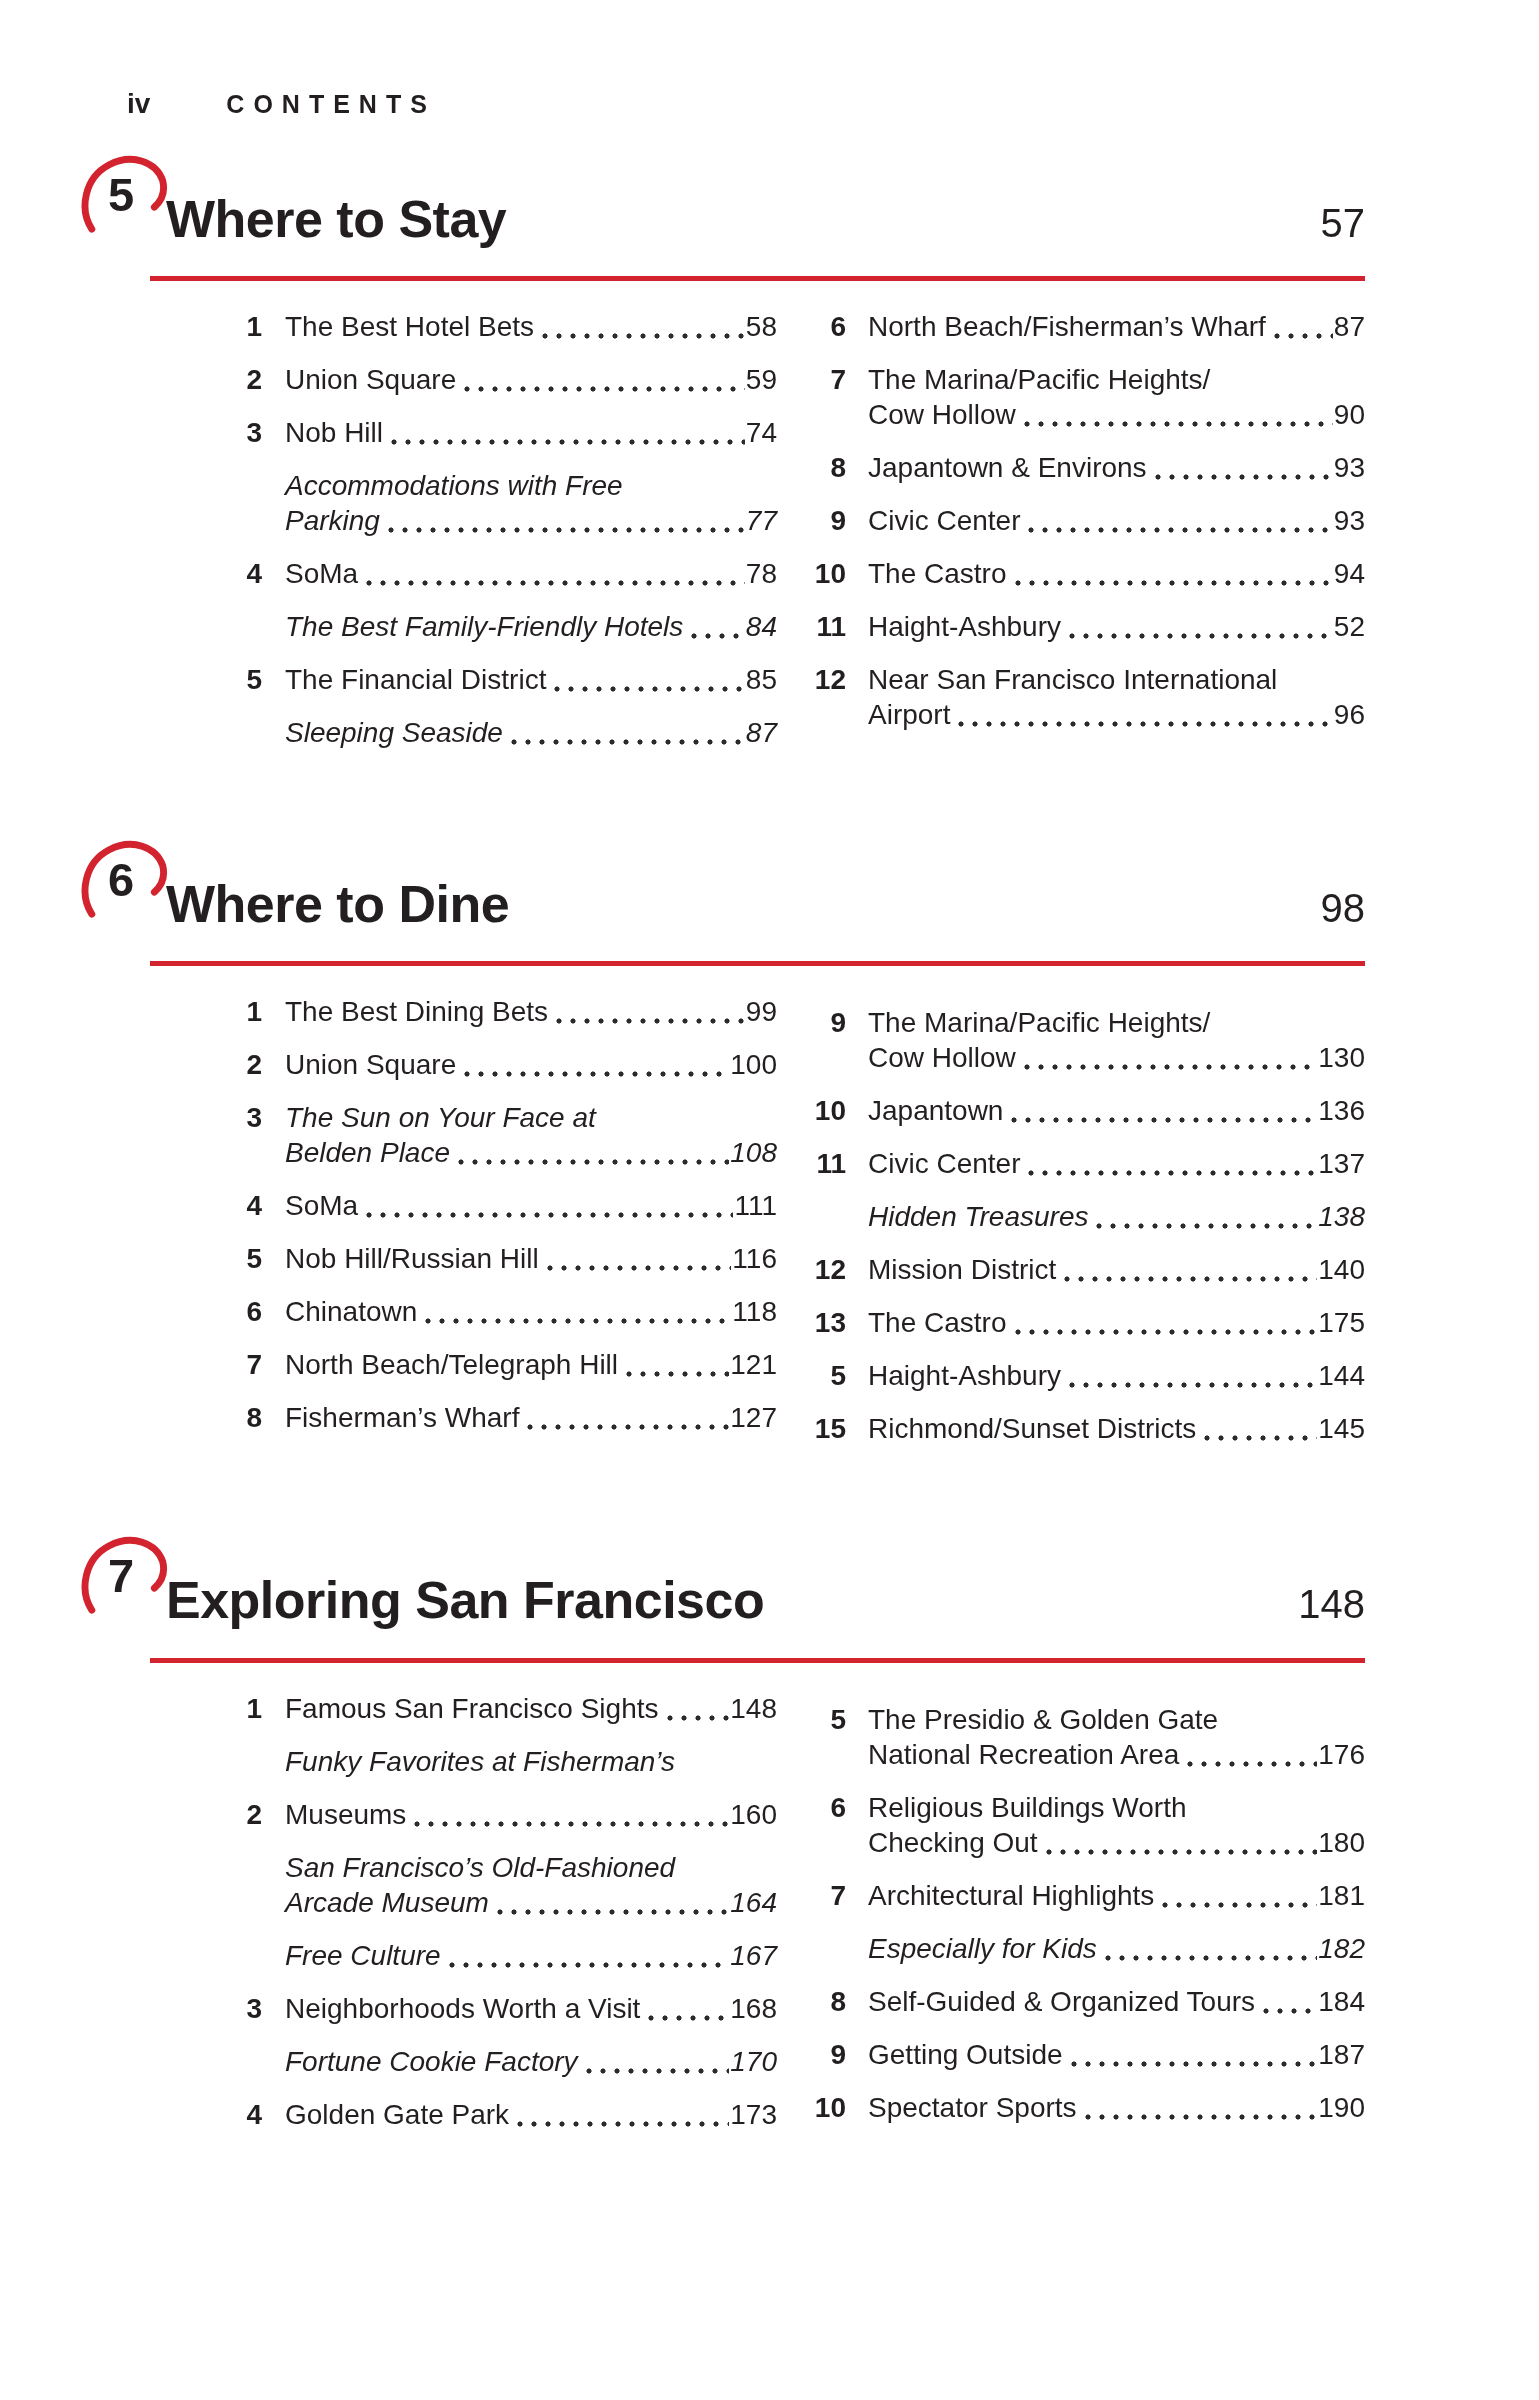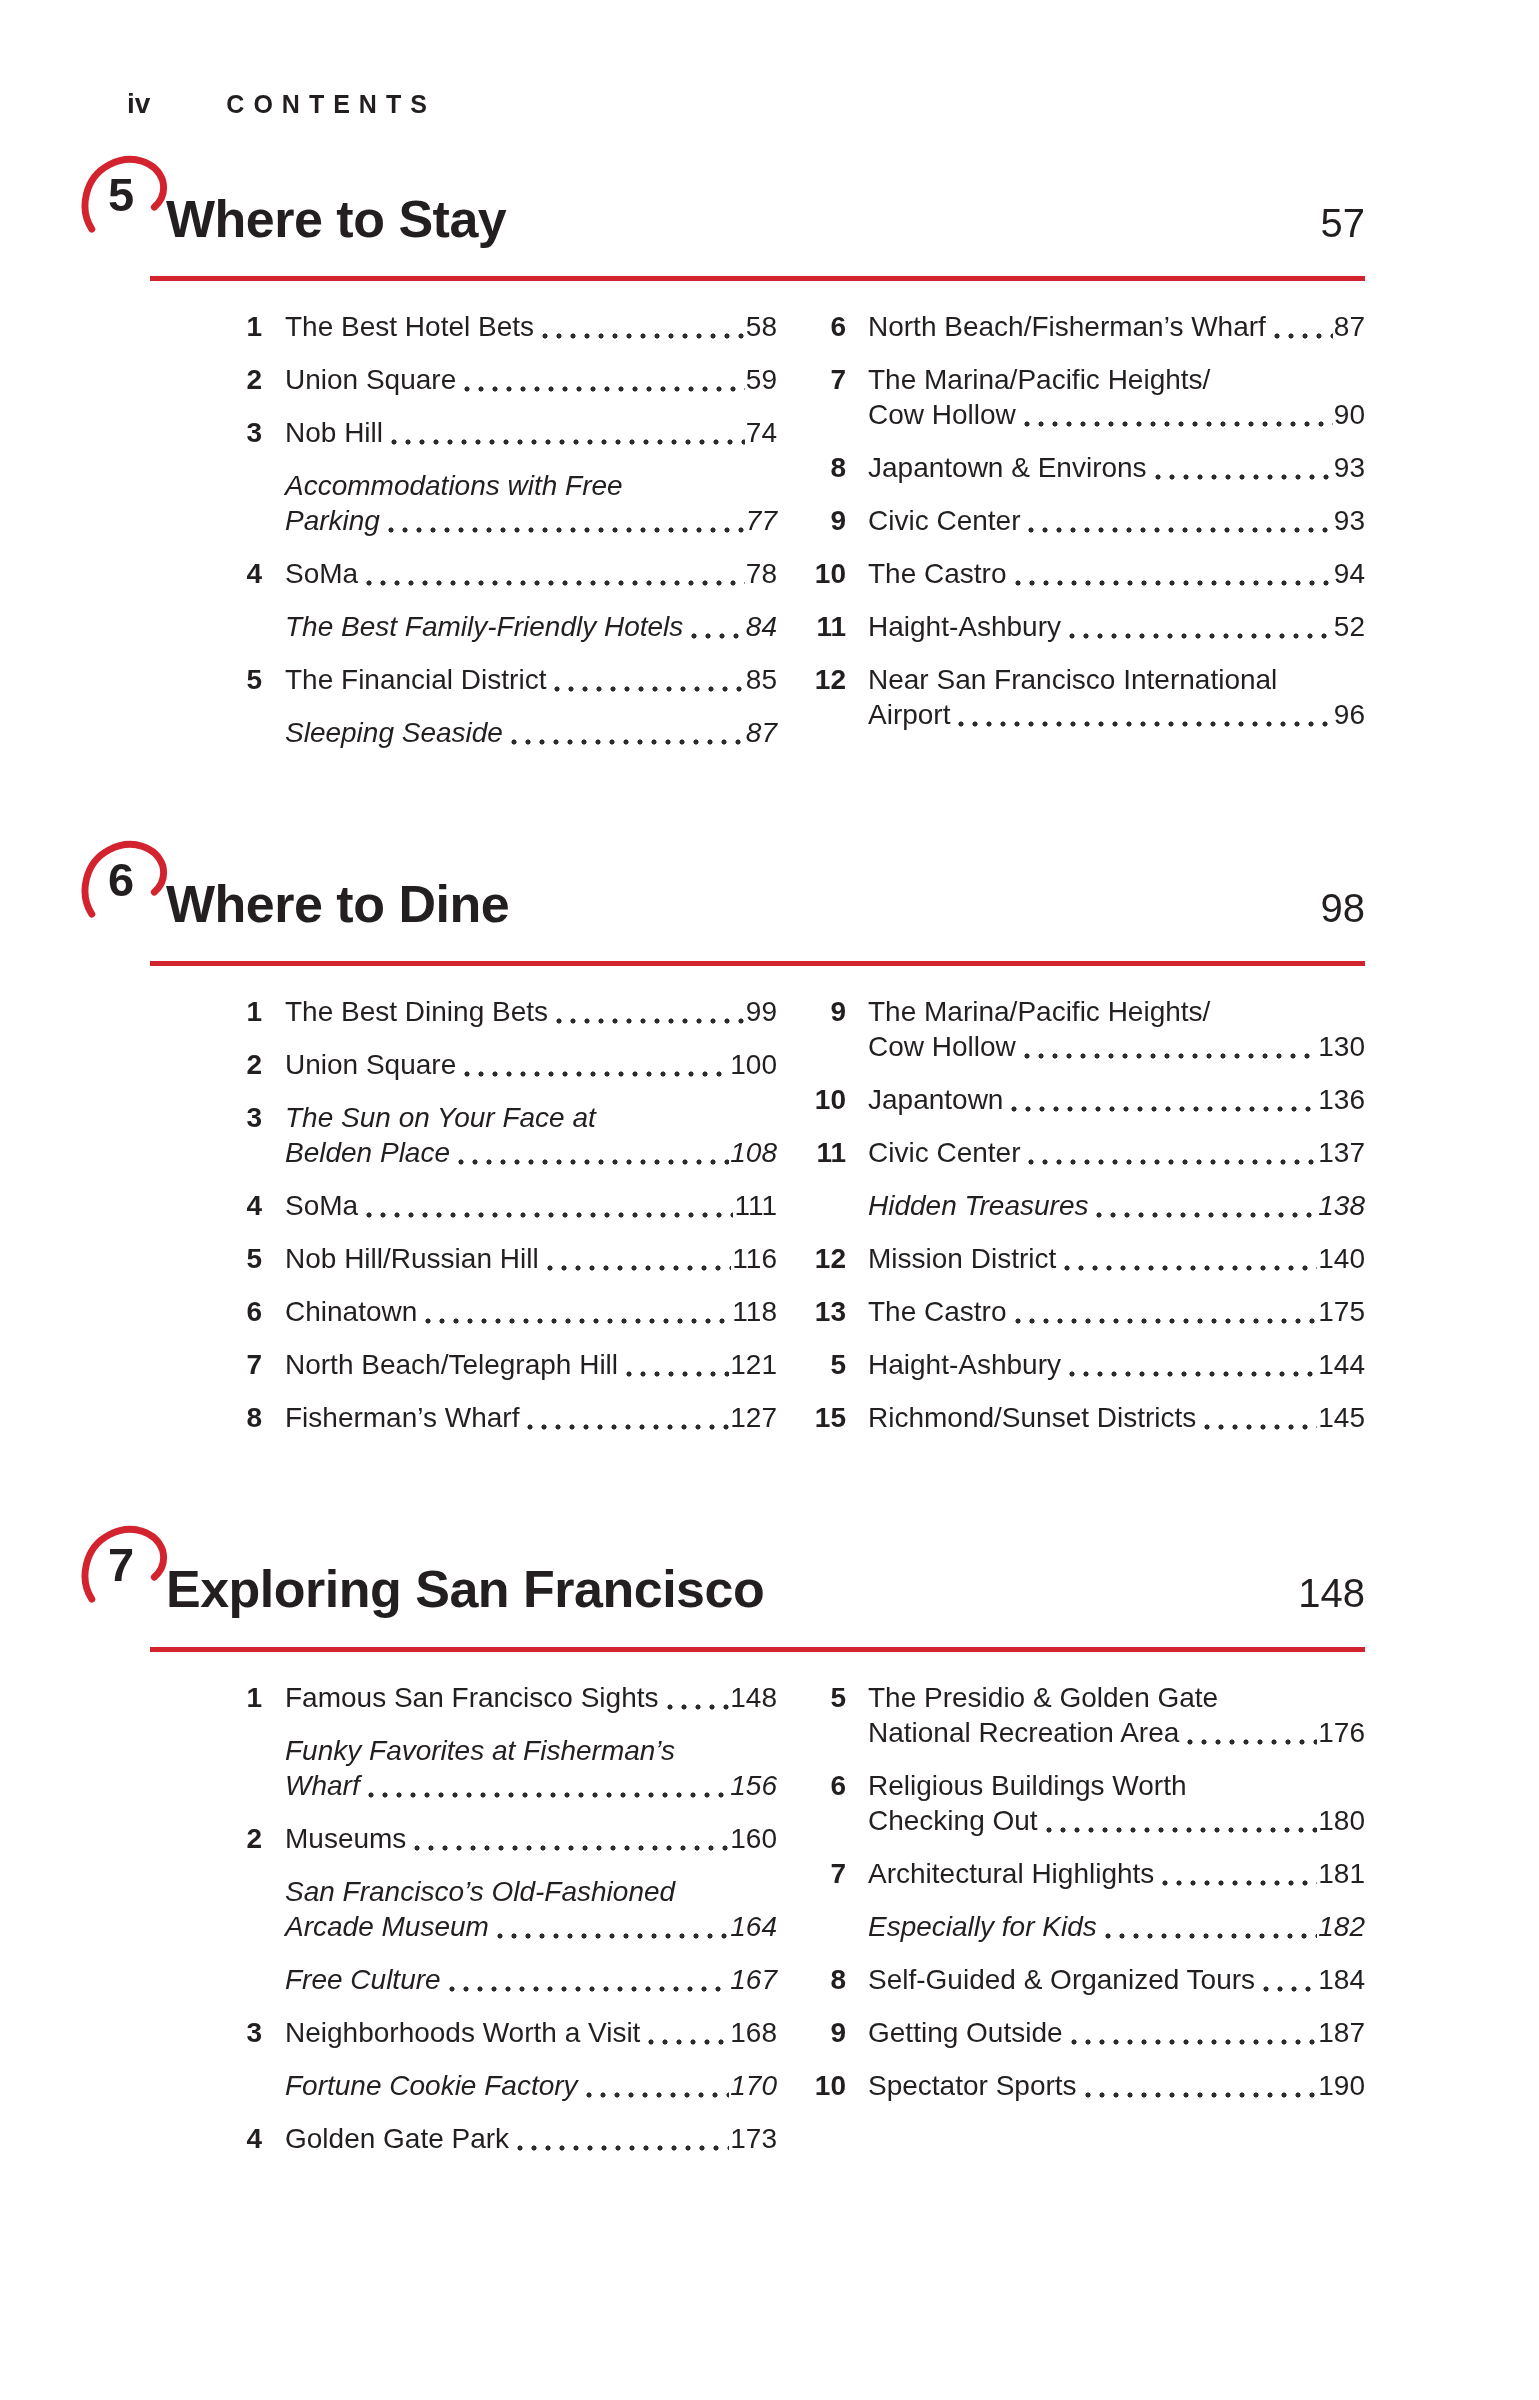--- a/index.html
+++ b/index.html
@@ -41,21 +41,21 @@
   .col-right{width:555px;flex:none;margin-left:33px;}
 
   .entry{position:relative;margin-bottom:18px;font-size:28px;line-height:35px;}
   .col-left  .entry{padding-left:135px;}
   .col-right .entry{padding-left:58px;}
   .entry-num{position:absolute;left:0;top:0;text-align:right;font-weight:bold;}
   .col-left  .entry-num{width:112px;}
   .col-right .entry-num{width:36px;}
   .entry.italic{font-style:italic;}
 
-  .entry-line{display:block;white-space:nowrap;}
+  .entry-line{display:block;white-space:nowrap;margin-top:11px;}
   .entry-lastline{display:flex;align-items:flex-end;}
   .entry-text{white-space:nowrap;}
   .leader{
     flex:1 1 auto;min-width:18px;height:6px;
     margin:0 1px 5px 8px;
     background-image:radial-gradient(circle at 3px 3px, var(--dot) 2.3px, rgba(0,0,0,0) 2.8px);
     background-size:14px 6px;
     background-repeat:repeat-x;
     background-position:left bottom;
   }
@@ -475,25 +475,20 @@
                   <span class="leader"></span>
                   <span class="entry-page">148</span>
                 </div>
               </div>
   </div>
 
   <div class="entry italic">
     <span class="entry-num"></span>
     <div class="entry-body">
                 <div class="entry-line">Funky Favorites at Fisherman’s</div>
-                <div class="entry-lastline">
-                  <span class="entry-text">Wharf</span>
-                  <span class="leader"></span>
-                  <span class="entry-page">156</span>
-                </div>
               </div>
   </div>
 
   <div class="entry">
     <span class="entry-num">2</span>
     <div class="entry-body">
                 <div class="entry-lastline">
                   <span class="entry-text">Museums</span>
                   <span class="leader"></span>
                   <span class="entry-page">160</span>

